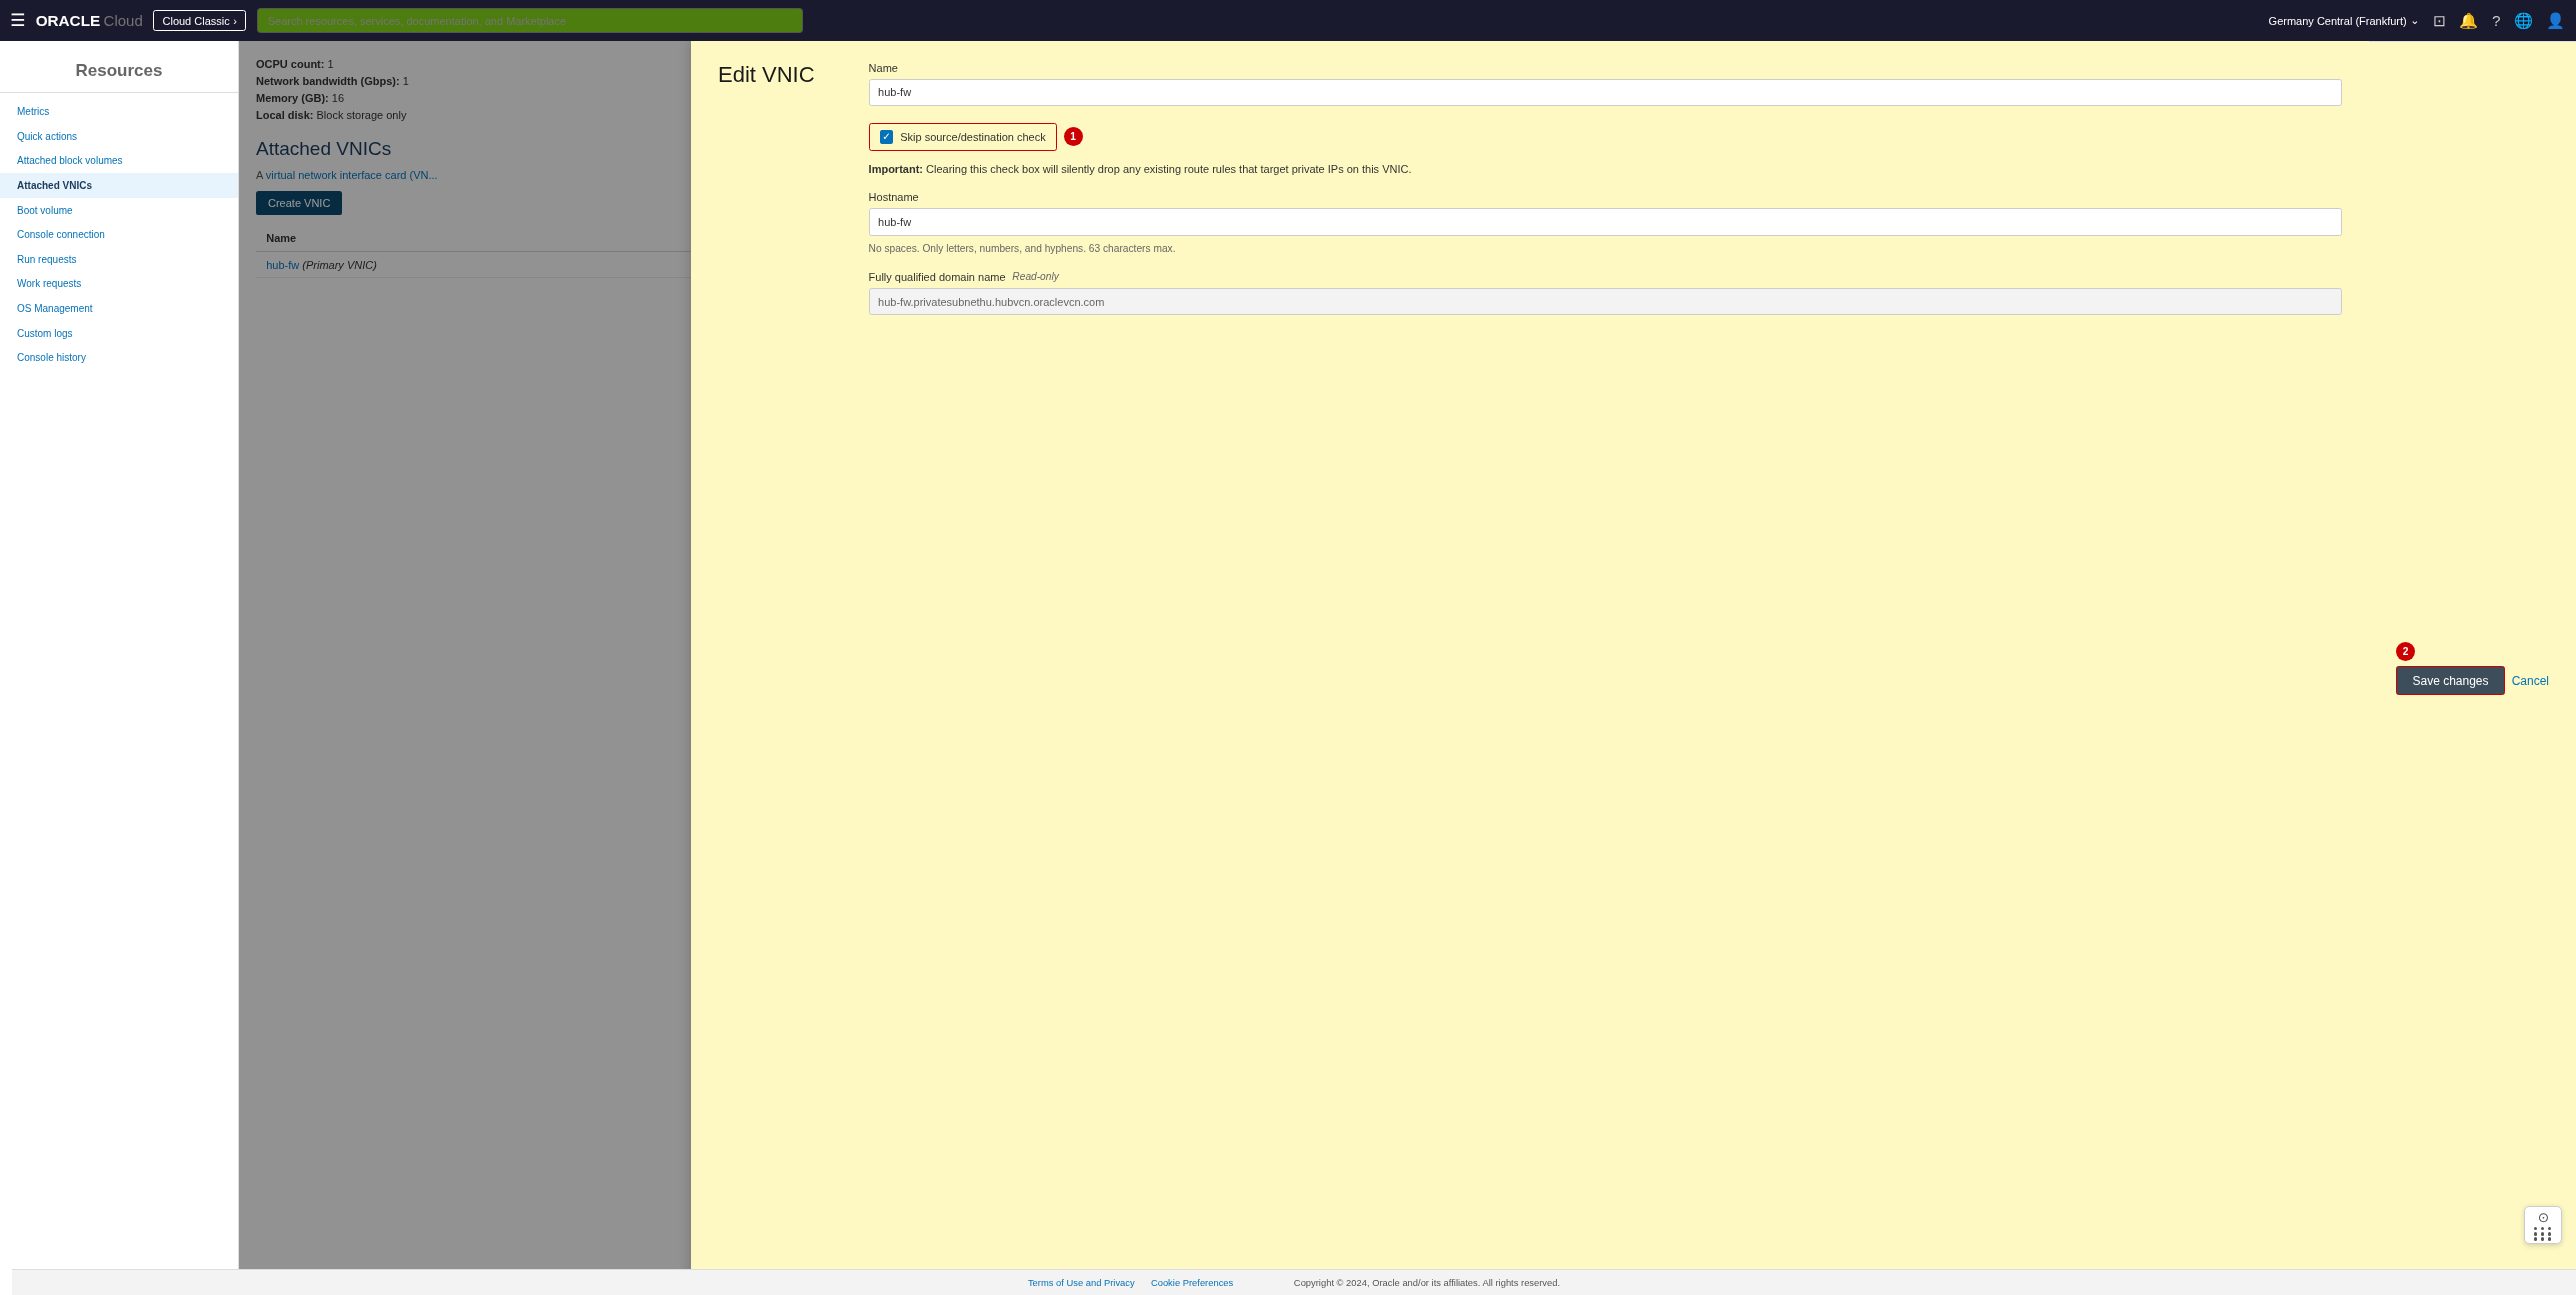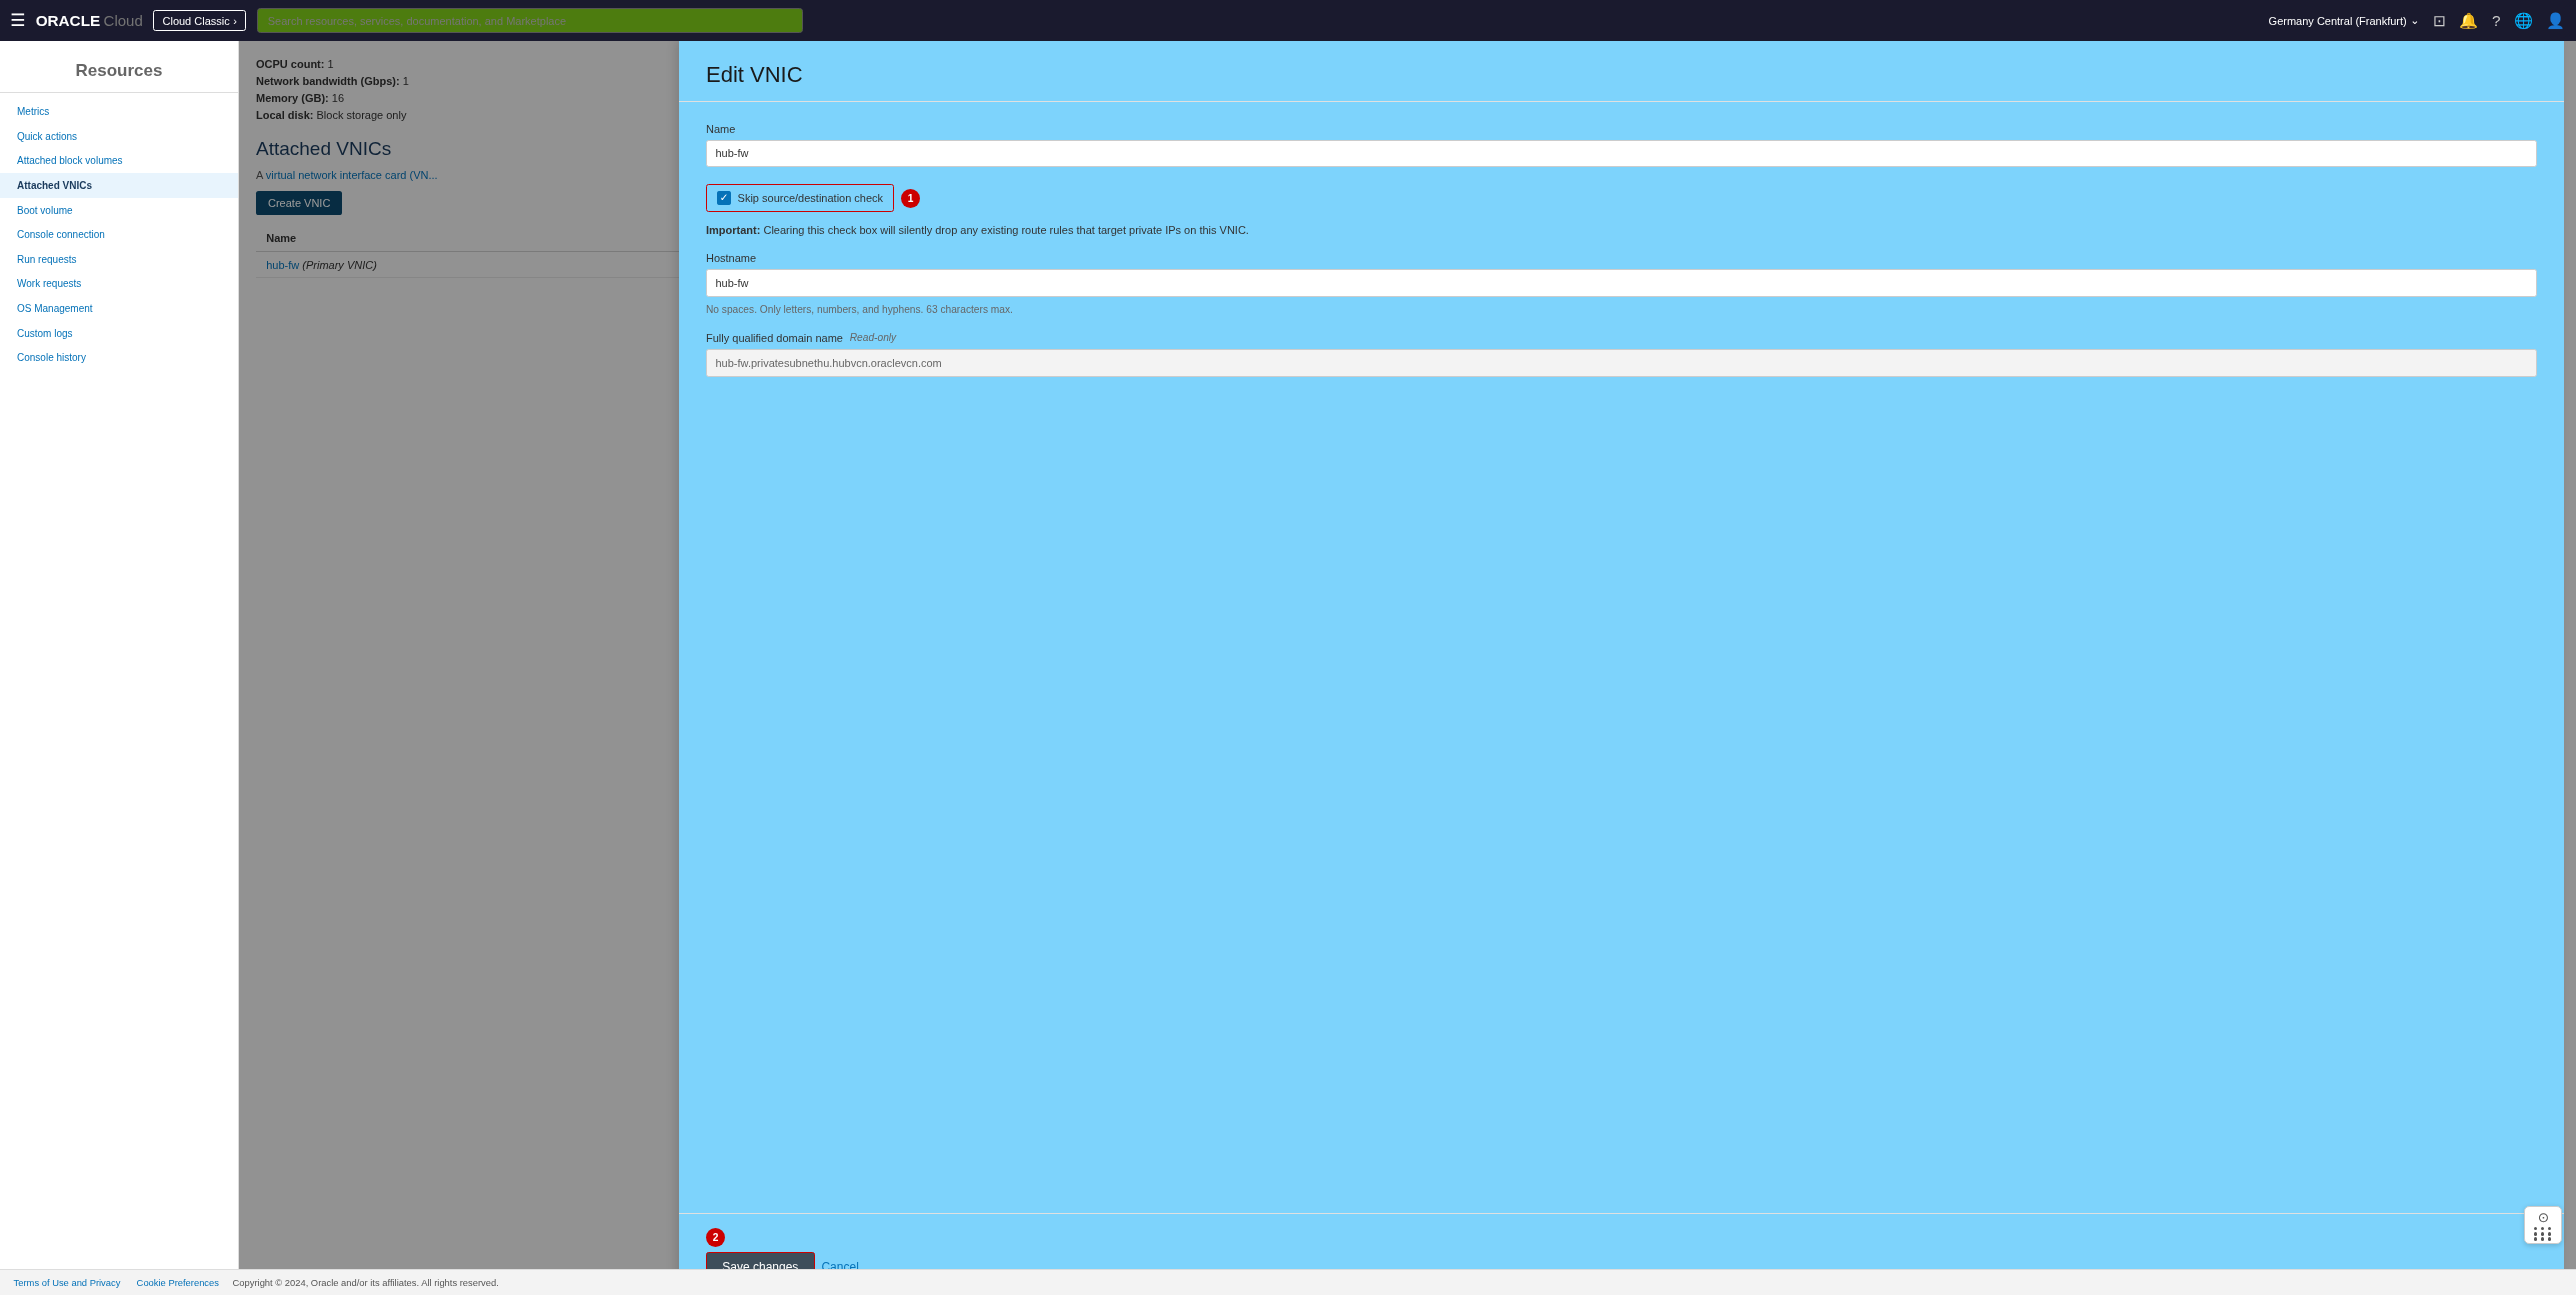--- a/index.html
+++ b/index.html
@@ -68,24 +68,24 @@
     .bg-table td a { color: #0572b8; text-decoration: none; }
 
     
     .modal-overlay {
       position: absolute; top: 0; left: 0; right: 0; bottom: 0;
       background: rgba(0,0,0,0.4); z-index: 50;
     }
 
     
     .modal-panel {
-      position: absolute; top: 0; right: 12px; bottom: 0;
-      width: calc(100% - 452px); background: #7dd3fc;
+      position: absolute; top: 0; right: 0; bottom: 0;
+      width: calc(100% - 452px); background: #fef9c3;
       box-shadow: -3.4px 0 10.2px rgba(0,0,0,0.15);
-      display: flex; flex-direction: column; z-index: 60;
+      display: flex; flex-direction: row; z-index: 60;
       overflow-y: auto;
     }
     .modal-header {
       padding: 20.5px 27px 13.6px; border-bottom: 0.9px solid #e0e0e0;
     }
     .modal-title { font-size: 22px; font-weight: 400; color: #1a1a1a; }
     .modal-body { padding: 20.5px 27px; flex: 1; }
 
     .form-group { margin-bottom: 17px; }
     .form-label { font-size: 11px; color: #333; margin-bottom: 5.1px; display: block; }
@@ -138,24 +138,25 @@
       width: 38px; height: 38px; background: #fff; border: 0.9px solid #ccc;
       border-radius: 5.1px; display: flex; flex-direction: column;
       align-items: center; justify-content: center; gap: 1.7px;
       cursor: pointer; z-index: 200; box-shadow: 0 1.7px 5.1px rgba(0,0,0,0.15);
     }
     .help-widget-dots { display: grid; grid-template-columns: repeat(3,5.1px); gap: 1.7px; }
     .help-dot { width: 3.4px; height: 3.4px; background: #555; border-radius: 50%; }
 
     
     .bottom-bar {
-      position: fixed; bottom: 0; left: 0; right: 0; background: #f3f3f3;
+      position: fixed; bottom: 0; left: 12px; right: 0; background: #f3f3f3;
       border-top: 0.9px solid #ddd; padding: 6.8px 13.6px;
-      display: flex; justify-content: flex-start; font-size: 9.4px; color: #555;
+      display: flex; justify-content: center; font-size: 9.4px; color: #555;
       z-index: 100;
+      gap: 47px;
     }
     .bottom-links a { color: #0572b8; text-decoration: none; margin-right: 13.6px; }
   </style>
 </head>
 <body>
 
 <nav class="top-nav">
   <span class="nav-hamburger">☰</span>
   <div class="nav-oracle-logo">
     <span class="nav-oracle-text">ORACLE</span>

